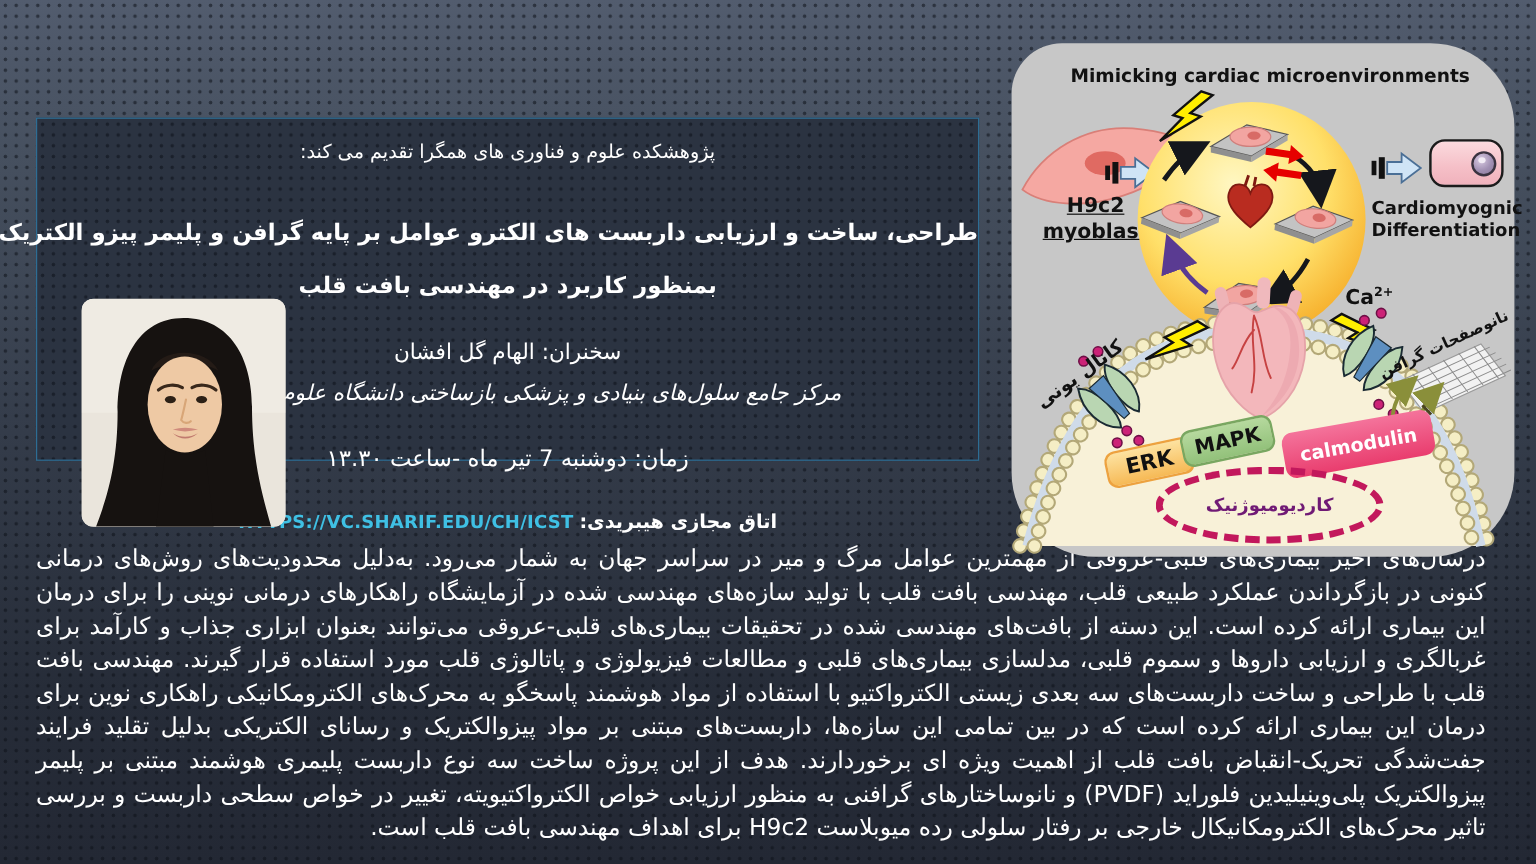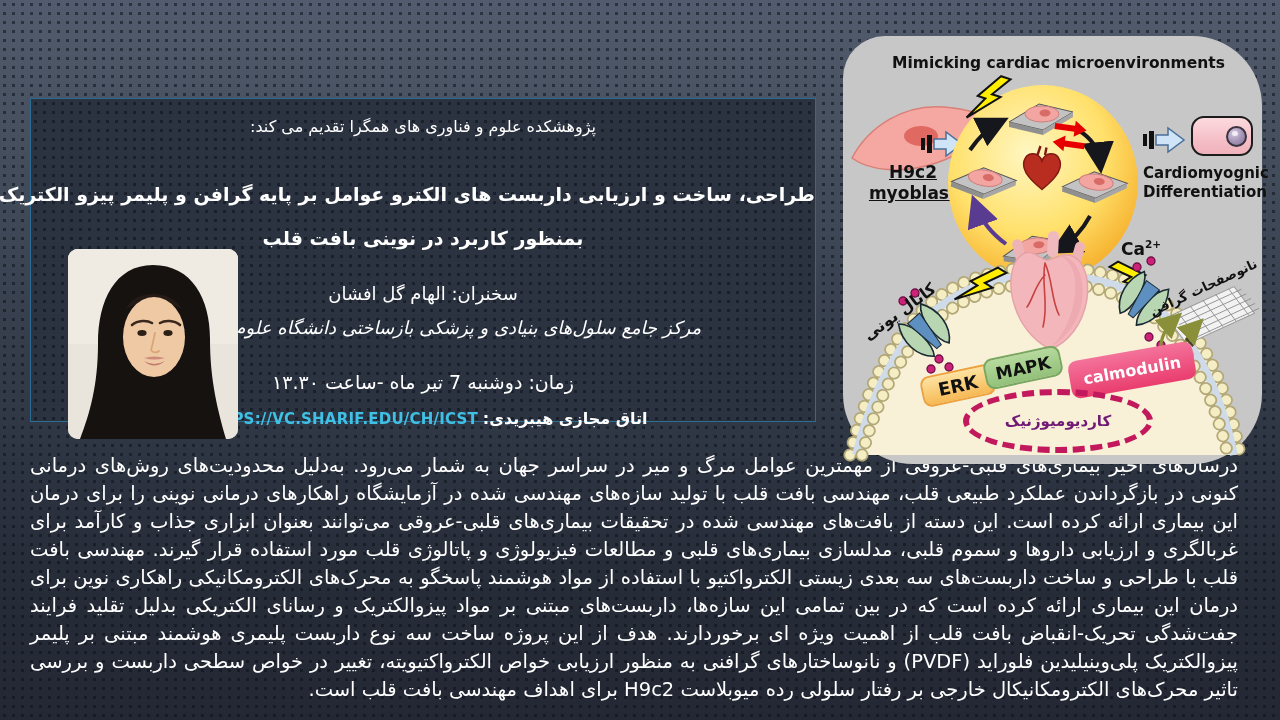--- a/index.html
+++ b/index.html
@@ -10,37 +10,37 @@
     background-color:#2c3340;
     background-image:
       radial-gradient(rgba(13,17,25,0.55) 1.5px, transparent 1.7px),
       linear-gradient(180deg,#525c6e 0%, #46505f 18%, #343c4a 50%, #262c38 80%, #232834 100%);
     background-size:9px 9px, 100% 100%;
   }
   .abs{ position:absolute; }
 
   
   .panel{
-    left:30px; top:98px; width:786px; height:324px;
+    left:30px; top:98px; width:786px; height:286px;
     background-color:#2b3341;
     background-image:radial-gradient(rgba(10,14,22,0.5) 1.5px, transparent 1.7px);
     background-size:9px 9px;
     border:1px solid #2d6d94;
     color:#ffffff;
   }
   .line{ position:absolute; left:0; right:0; text-align:center; white-space:nowrap; direction:rtl; }
   .institute{ top:18px; font-size:16px; }
   .title1{ top:84px; font-size:19px; font-weight:bold; }
   .title2{ top:128px; font-size:19px; font-weight:bold; }
   .speaker{ top:184px; font-size:18px; }
   .affil{ top:218px; font-size:18px; font-style:italic; }
   .time{ top:272px; font-size:19px; }
   .room{ top:310px; direction:ltr; display:flex; justify-content:center; align-items:baseline; gap:5px; }
   .room-url{ color:#3fc0e4; font-weight:bold; font-size:15px; letter-spacing:0.2px; }
-  .room-label{ direction:rtl; font-size:16px; font-weight:bold; }
+  .room-label{ direction:rtl; font-size:16px; font-weight:bold;margin-top:16px; }
 
   .photo{
     left:37px; top:150px; width:170px; height:190px;
     border-radius:10px; overflow:hidden; background:#eae5dc;
   }
 
   
   .abstract{
     left:0; right:12px; top:452px; padding:0 30px;
     direction:rtl; text-align:justify;
@@ -92,21 +92,21 @@
     border:6px dashed #c2185c; border-radius:50%;
     display:flex; align-items:center; justify-content:center; }
   .cardio-label{ color:#701a75; font-weight:bold; font-size:15px; direction:rtl; white-space:nowrap; }
 </style>
 </head>
 <body>
 
 <div class="abs panel">
   <div class="line institute">پژوهشکده علوم و فناوری های همگرا تقدیم می کند:</div>
   <div class="line title1">طراحی، ساخت و ارزیابی داربست های الکترو عوامل بر پایه گرافن و پلیمر پیزو الکتریک</div>
-  <div class="line title2">بمنظور کاربرد در نوینی بافت قلب</div>
+  <div class="line title2">بمنظور کاربرد در مهندسی بافت قلب</div>
   <div class="line speaker">سخنران: الهام گل افشان</div>
   <div class="line affil">مرکز جامع سلول‌های بنیادی و پزشکی بازساختی دانشگاه علوم پزشکی یزد</div>
   <div class="line time">زمان: دوشنبه 7 تیر ماه -ساعت ۱۳.۳۰</div>
   <div class="line room">
     <span class="room-url">HTTPS://VC.SHARIF.EDU/CH/ICST</span>
     <span class="room-label">اتاق مجازی هیبریدی:</span>
   </div>
 
   <div class="abs photo">
     <svg width="170" height="190" viewBox="0 0 170 190">

